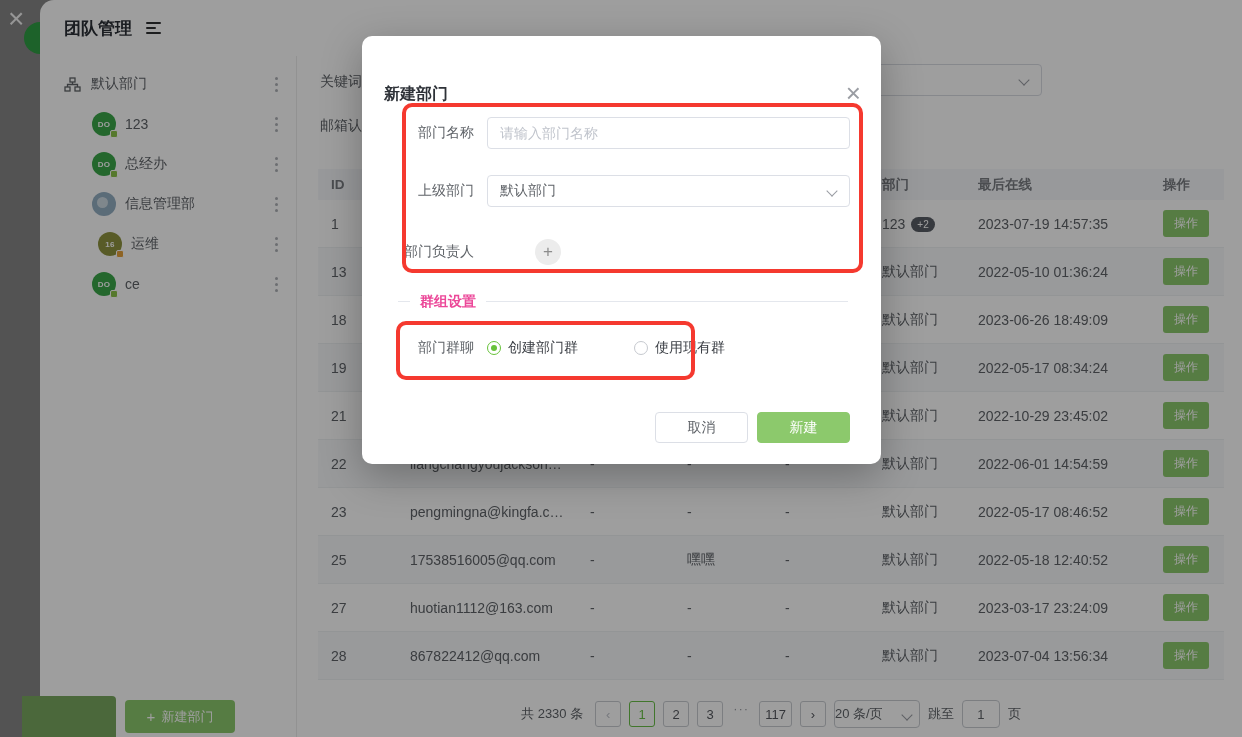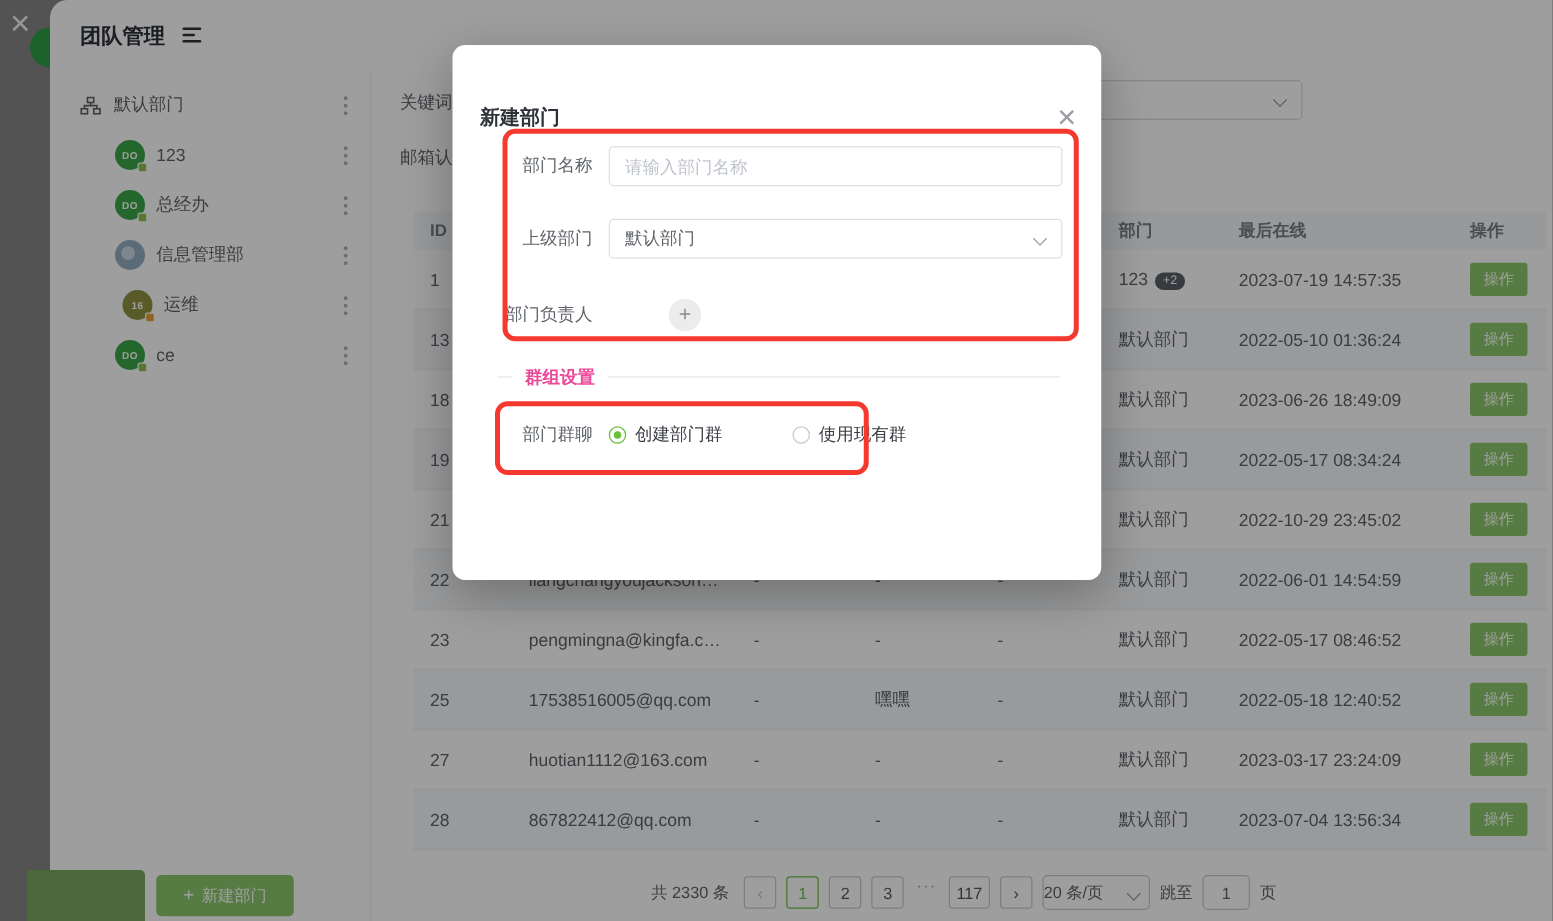--- a/index.html
+++ b/index.html
@@ -37,21 +37,21 @@
   .new-dept-btn { position:absolute; left:85px; top:644px; width:110px; height:33px; background:#8cc96c; color:#fff; border:none; border-radius:4px; font-size:13px; cursor:pointer; display:flex; align-items:center; justify-content:center; gap:6px; }
   .new-dept-btn .plus { font-size:15px; line-height:1; }
 
   
   .main { position:absolute; left:278px; top:0; width:906px; height:737px; }
   .filter-label { position:absolute; left:2px; font-size:14px; color:#5f6368; }
   .fl1 { top:73px; } .fl2 { top:117px; }
   .filter-select { position:absolute; left:532px; top:64px; width:192px; height:32px; border:1px solid #d9dce3; border-radius:4px; background:#fff; cursor:pointer; }
   .chev { position:absolute; right:13px; top:11px; width:8px; height:8px; border-right:1.6px solid #999ca3; border-bottom:1.6px solid #999ca3; transform:rotate(45deg); }
 
-  .table { position:absolute; left:13px; top:169px; width:906px; }
+  .table { position:absolute; left:0; top:169px; width:906px; }
   .trow { display:grid; grid-template-columns:77px 180px 97px 98px 97px 98px 180px 1fr; align-items:center; }
   .thead { height:31px; background:#f5f7fa; font-weight:bold; font-size:13.5px; color:#797c82; }
   .row { height:48px; font-size:14px; color:#5f6368; border-bottom:1px solid #eef0f3; background:#fff; }
   .row:nth-child(even) { background:#f7f8fa; }
   .cell { padding-left:15px; white-space:nowrap; overflow:hidden; text-overflow:ellipsis; }
   .c0 { padding-left:13px; } .c6 { padding-left:13px; } .c7 { padding-left:18px; }
   .dept-badge { display:inline-block; margin-left:6px; background:#5a5e66; color:#fff; font-size:10px; padding:1.5px 6px 2px; border-radius:9px; vertical-align:1px; }
   .op-btn { background:#8cc96c; color:#fff; border:none; border-radius:3px; font-size:12px; padding:5px 11px; cursor:pointer; }
 
   .pagination { position:absolute; left:0; top:700px; width:906px; display:flex; align-items:center; justify-content:center; gap:8px; font-size:13px; color:#5f6368; }
@@ -384,17 +384,21 @@
             </span>
             <span>创建部门群</span>
           </span>
           <span class="radio-opt">
             <span class="radio"></span>
             <span>使用现有群</span>
           </span>
         </span>
     </div>
 
+    <div class="m-footer">
+      <button class="btn btn-cancel">取消</button>
+      <button class="btn btn-confirm">新建</button>
+    </div>
   </div>
 
   <div class="anno anno1"></div>
   <div class="anno anno2"></div>
 </div>
 
 </body></html>

